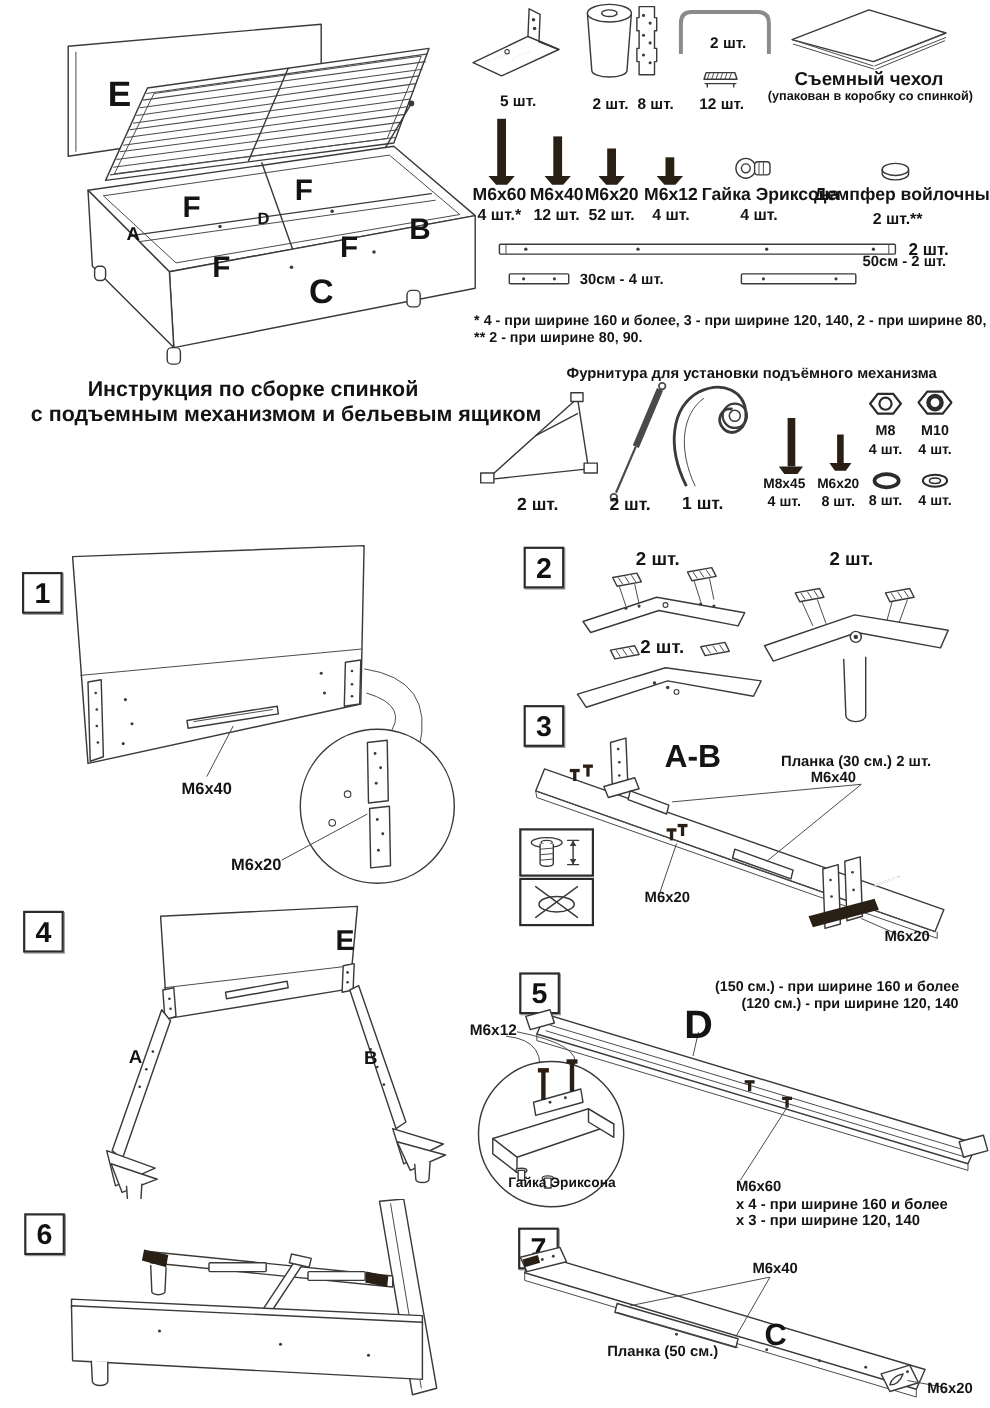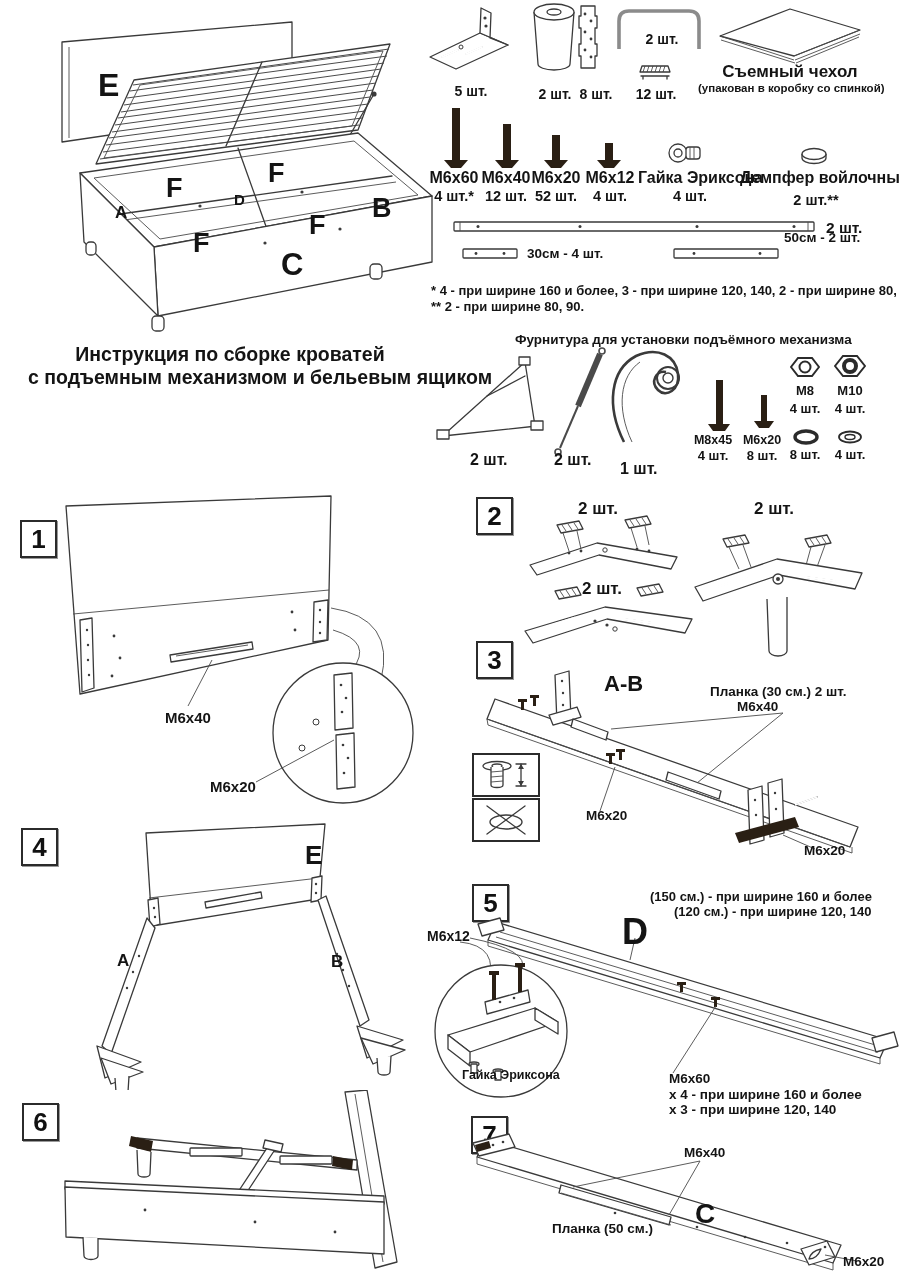--- a/index.html
+++ b/index.html
@@ -72,21 +72,21 @@
   <div class="lb" style="left:98px;top:68px;font-size:32px">E</div>
   <div class="lb" style="left:166px;top:173px;font-size:27px">F</div>
   <div class="lb" style="left:268px;top:158px;font-size:27px">F</div>
   <div class="lb" style="left:372px;top:193px;font-size:27px">B</div>
   <div class="lb" style="left:115px;top:203px;font-size:17px">A</div>
   <div class="lb" style="left:234px;top:192px;font-size:15px">D</div>
   <div class="lb" style="left:193px;top:228px;font-size:27px">F</div>
   <div class="lb" style="left:309px;top:210px;font-size:27px">F</div>
   <div class="lb" style="left:281px;top:248px;font-size:31px">C</div>
 
-  <div class="lb c" style="left:60px;top:344px;width:340px;font-size:19.5px">Инструкция по сборке кроватей</div>
+  <div class="lb c" style="left:60px;top:344px;width:340px;font-size:19.5px">Инструкция по сборке спинкой</div>
   <div class="lb c" style="left:28px;top:367px;width:404px;font-size:19.5px">с подъемным механизмом и бельевым ящиком</div>
 
   <svg class="abs" style="left:428px;top:5px" width="86" height="76" viewBox="0 0 86 76">
     <polygon class="fw" points="2,52 52,28 80,40 28,64"></polygon>
     <polygon class="fw" points="52,28 53,3 63,8 62,33 80,40"></polygon>
     <circle cx="57" cy="13" r="1.6" fill="#3a3a3a"></circle>
       <circle cx="58" cy="21" r="1.6" fill="#3a3a3a"></circle>
     <line class="ln" x1="14" y1="52" x2="30" y2="45" stroke-width="4"></line>
     <line x1="14" y1="52" x2="30" y2="45" stroke="#fff" stroke-width="2" stroke-linecap="round"></line>
     <line class="ln" x1="38" y1="49" x2="54" y2="42" stroke-width="4"></line>
@@ -227,21 +227,21 @@
     <circle cx="14" cy="108" r="3" fill="none" stroke="#4a4a4a" stroke-width="1.6"></circle>
   </svg>
   <div class="lb" style="left:554px;top:451px;font-size:16px">2 шт.</div>
 
   <svg class="abs" style="left:606px;top:346px" width="84" height="104" viewBox="0 0 84 104">
     <path d="M18,96 C0,60 4,24 30,10 C52,0 70,10 72,28 C74,44 60,52 52,44 C44,36 50,24 60,26" stroke="#3a3a3a" stroke-width="2.6" fill="none"></path>
     <path class="thin" d="M26,96 C10,62 14,30 34,16"></path>
     <circle cx="62" cy="32" r="11" fill="none" stroke="#3a3a3a" stroke-width="2"></circle>
     <circle cx="62" cy="32" r="5" fill="none" stroke="#3a3a3a" stroke-width="1.4"></circle>
   </svg>
-  <div class="lb" style="left:620px;top:460px;font-size:16px">1 шт.</div>
+  <div class="lb" style="left:620px;top:450px;font-size:16px">1 шт.</div>
 
   <svg class="abs" style="left:704px;top:378px" width="30" height="56" viewBox="0 0 30 56">
     <rect class="dk" x="12" y="2" width="7" height="44"></rect>
       <polygon class="dk" points="4,46 26,46 21,53 9,53"></polygon>
   </svg>
   <div class="lb c" style="left:688px;top:433px;width:50px;font-size:12.5px">М8х45</div>
   <div class="lb c" style="left:688px;top:449px;width:50px;font-size:13px">4 шт.</div>
 
   <svg class="abs" style="left:750px;top:393px" width="28" height="40" viewBox="0 0 28 40">
     <rect class="dk" x="11" y="2" width="6" height="26"></rect>
@@ -416,21 +416,21 @@
       <circle cx="311" cy="154" r="1.2" fill="#3a3a3a"></circle>
     <polygon class="dk" points="270,178 330,162 334,172 274,188"></polygon>
     <line class="ln" x1="330" y1="150" x2="352" y2="142" stroke-width="4"></line>
     <line x1="330" y1="150" x2="352" y2="142" stroke="#fff" stroke-width="1.6"></line>
 
     <line class="thin" x1="318" y1="58" x2="146" y2="74"></line>
     <line class="thin" x1="318" y1="58" x2="232" y2="128"></line>
     <line class="thin" x1="135" y1="156" x2="150" y2="112"></line>
     <line class="thin" x1="350" y1="194" x2="318" y2="180"></line>
   </svg>
-  <div class="lb" style="left:604px;top:672px;font-size:22px">A-B</div>
+  <div class="lb" style="left:604px;top:672px;font-size:29px">A-B</div>
   <div class="lb" style="left:710px;top:684px;font-size:13.5px">Планка (30 см.)  2 шт.</div>
   <div class="lb" style="left:737px;top:699px;font-size:13.5px">М6х40</div>
   <div class="lb" style="left:586px;top:808px;font-size:13.5px">М6х20</div>
   <div class="lb" style="left:804px;top:843px;font-size:13.5px">М6х20</div>
   <div class="icon-box" style="left:472px;top:753px">
     <svg width="58" height="34" viewBox="0 0 58 34">
       <ellipse class="fw" cx="20" cy="8" rx="14" ry="4.5"></ellipse>
       <ellipse class="fw" cx="20" cy="8" rx="5" ry="2"></ellipse>
       <path class="fw" d="M14,9 v18 a6,2.5 0 0 0 12,0 v-18"></path>
       <line class="thin" x1="14" y1="14" x2="26" y2="13"></line>

